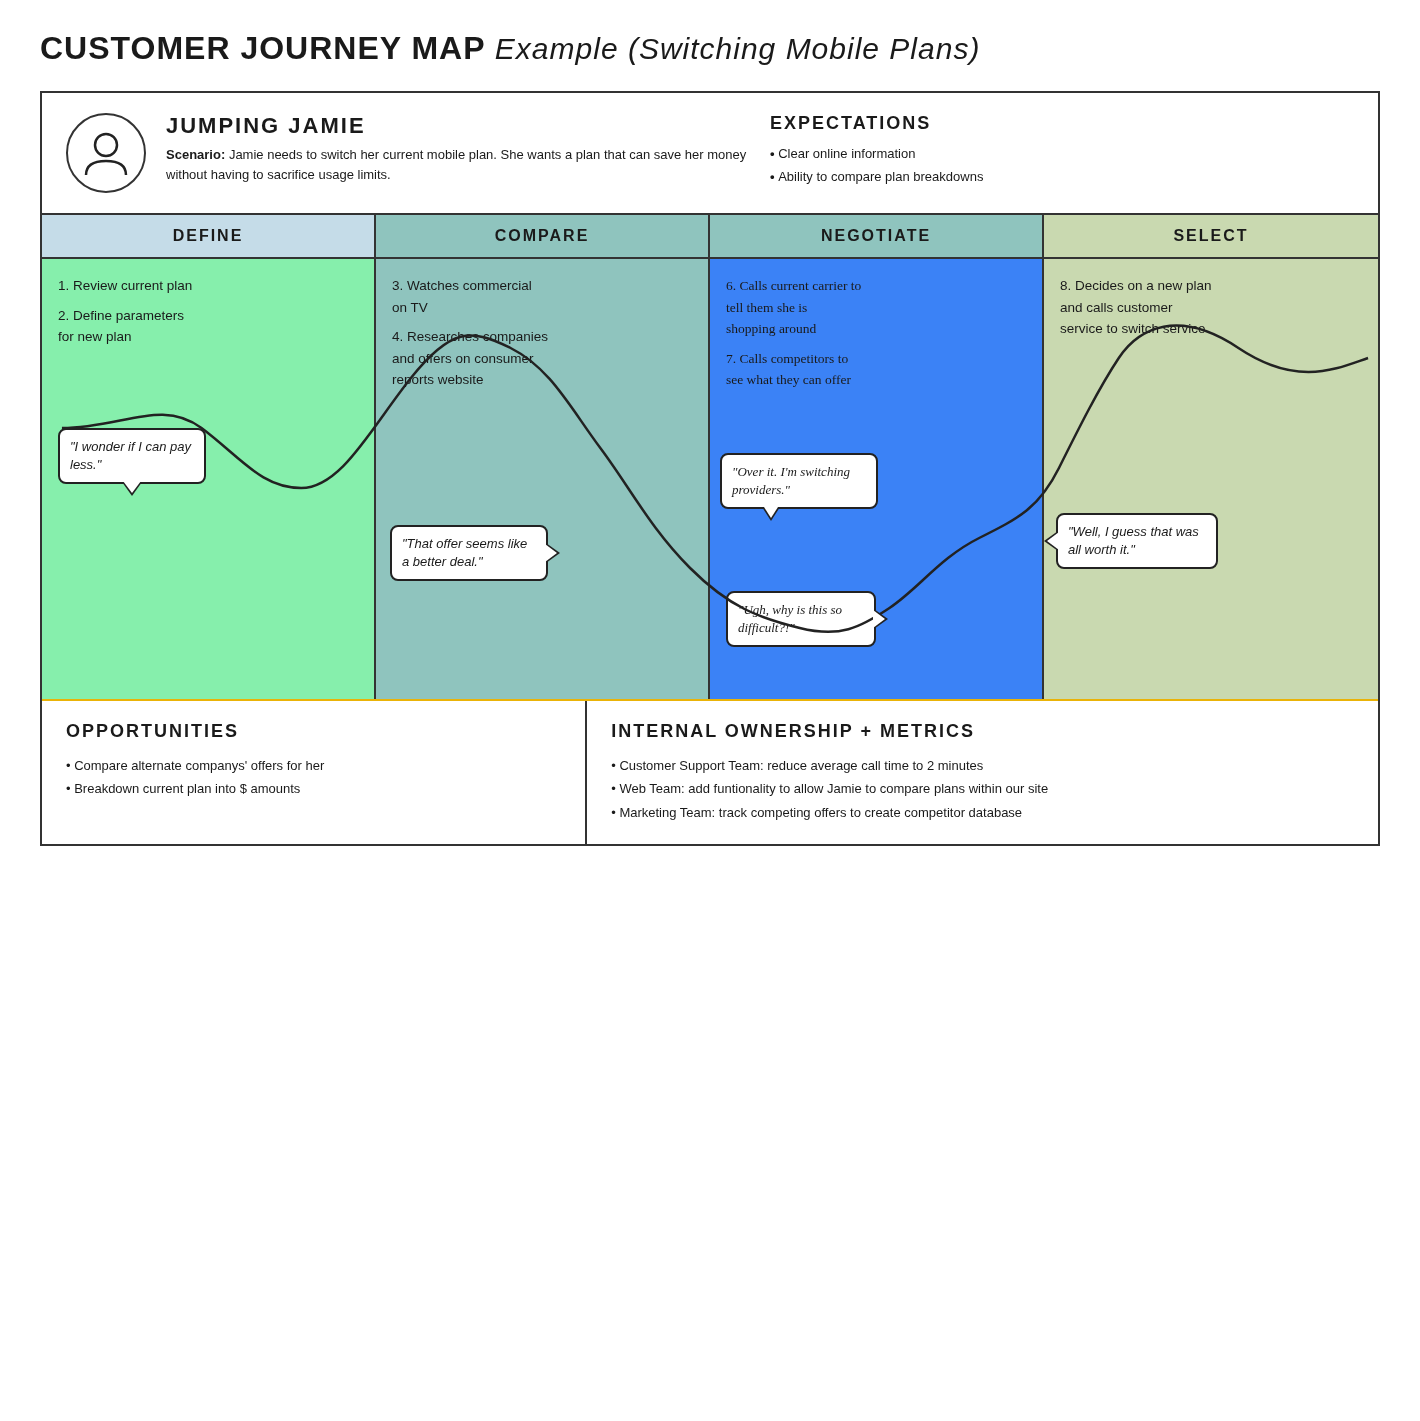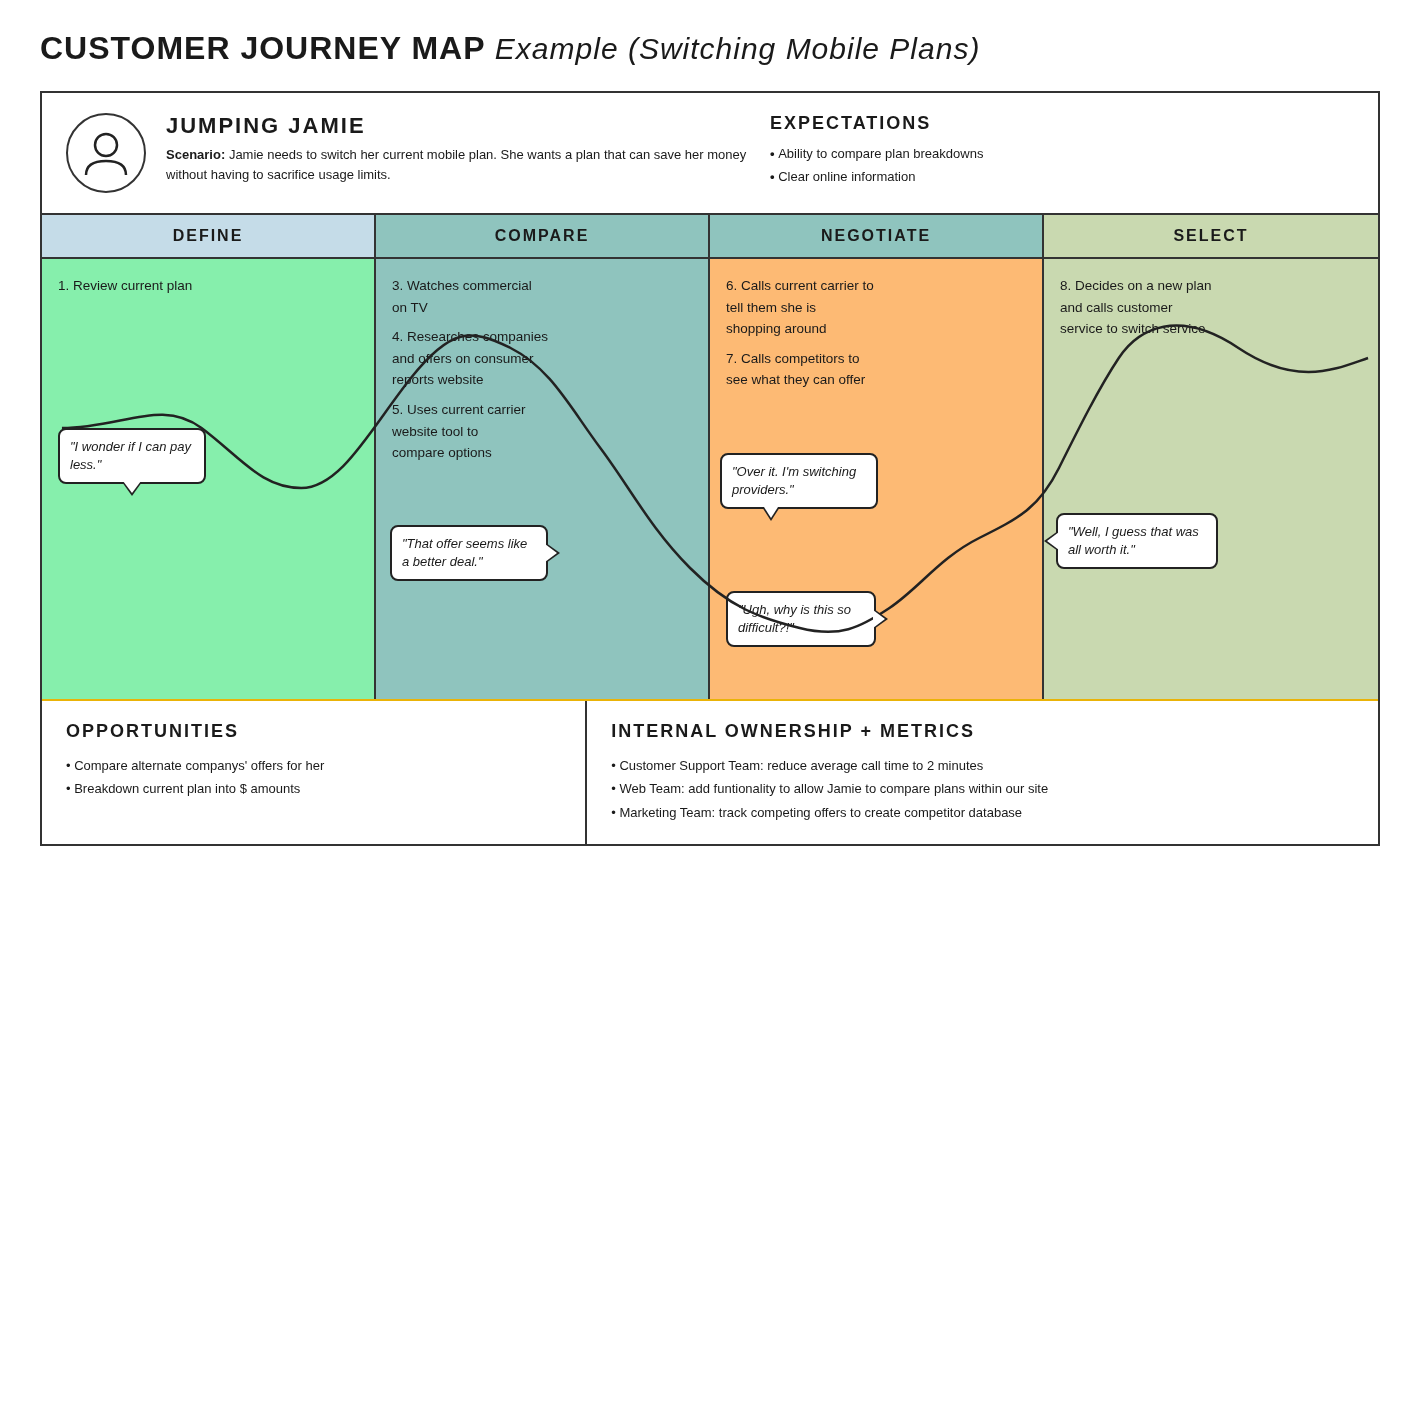--- a/index.html
+++ b/index.html
@@ -114,21 +114,21 @@
     .phase-select { background: #c9d9b0; }
 
     .phase-content {
       flex: 1;
       padding: 16px;
       position: relative;
       min-height: 440px;
     }
     .phase-define .phase-content { background: #86efac; }
     .phase-compare .phase-content { background: #8fc4be; }
-    .phase-negotiate .phase-content { background: #fdba74; }
+    .phase-negotiate .phase-content { background: #3b82f6; font-family: Liberation Serif, serif; }
     .phase-select .phase-content { background: #c9d9b0; }
 
     .action-list {
       list-style: none;
       font-size: 13.5px;
       line-height: 1.6;
       margin-bottom: 12px;
     }
     .action-list li {
       margin-bottom: 8px;
@@ -266,51 +266,51 @@
     <div class="persona-info">
       <div class="persona-name">JUMPING JAMIE</div>
       <div class="persona-scenario">
         <strong>Scenario:</strong>
         <span>Jamie needs to switch her current mobile plan. She wants a plan that can save her money without having to sacrifice usage limits.</span>
       </div>
     </div>
     <div class="expectations-section">
       <div class="expectations-title">EXPECTATIONS</div>
       <ul class="expectations-list">
+        <li>Clear online information</li>
         <li>Ability to compare plan breakdowns</li>
-        <li>Clear online information</li>
       </ul>
     </div>
   </div>
 
   <div class="phases-wrapper">
     <div class="phases-row">
 
       <div class="phase-col phase-define">
         <div class="phase-header">DEFINE</div>
         <div class="phase-content">
           <ul class="action-list">
             <li>1. Review current plan</li>
+            <li>2. Define parameters<br>for new plan</li>
           </ul>
 
           <div style="position:absolute; bottom:215px; left:16px;">
             <div class="inline-bubble bubble-tail-down" style="width:148px;">
               <em>"I wonder if I can pay less."</em>
             </div>
           </div>
         </div>
       </div>
 
       <div class="phase-col phase-compare">
         <div class="phase-header">COMPARE</div>
         <div class="phase-content">
           <ul class="action-list">
             <li>3. Watches commercial<br>on TV</li>
             <li>4. Researches companies<br>and offers on consumer<br>reports website</li>
-            <li>5. Uses current carrier<br>website tool to<br>compare options</li>
           </ul>
 
           <div style="position:absolute; bottom:118px; left:14px;">
             <div class="inline-bubble bubble-tail-right" style="width:158px;">
               <em>"That offer seems like a better deal."</em>
             </div>
           </div>
         </div>
       </div>
 

